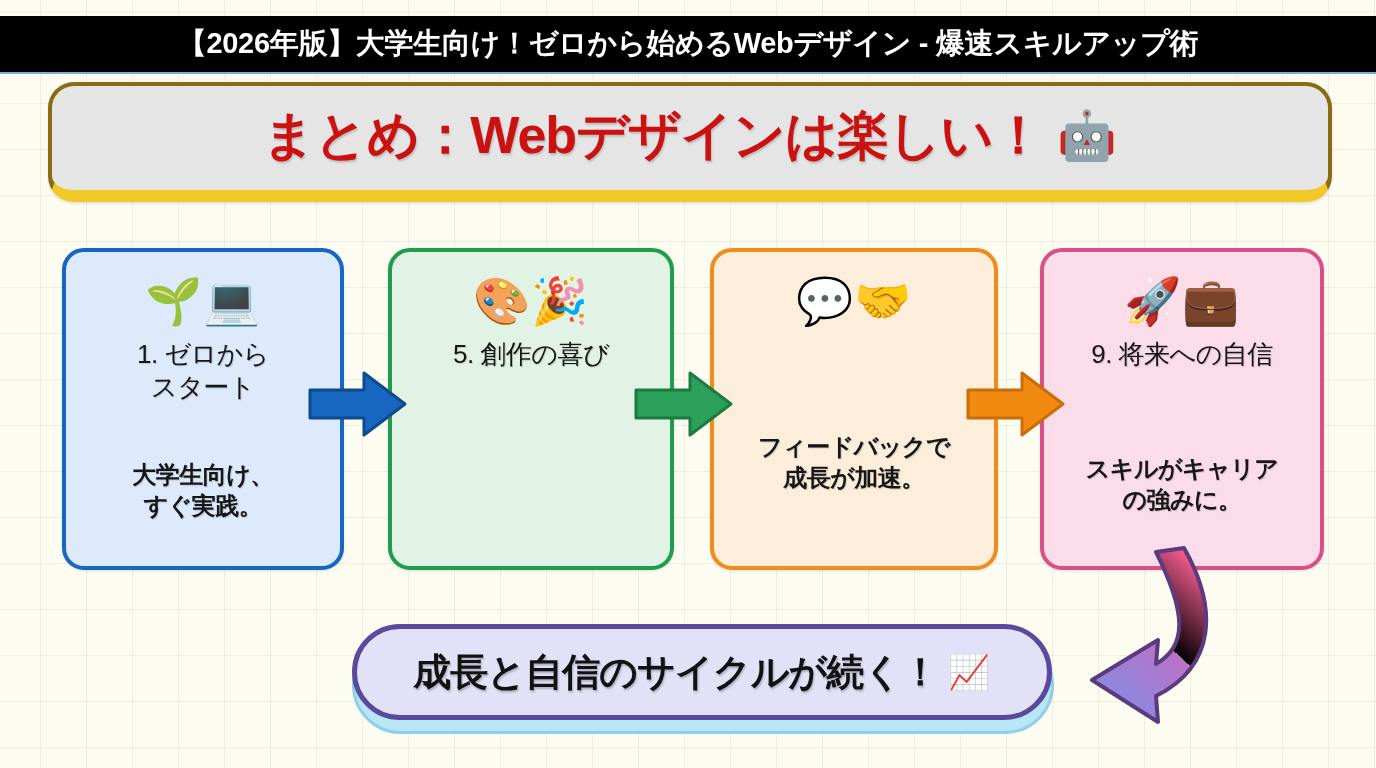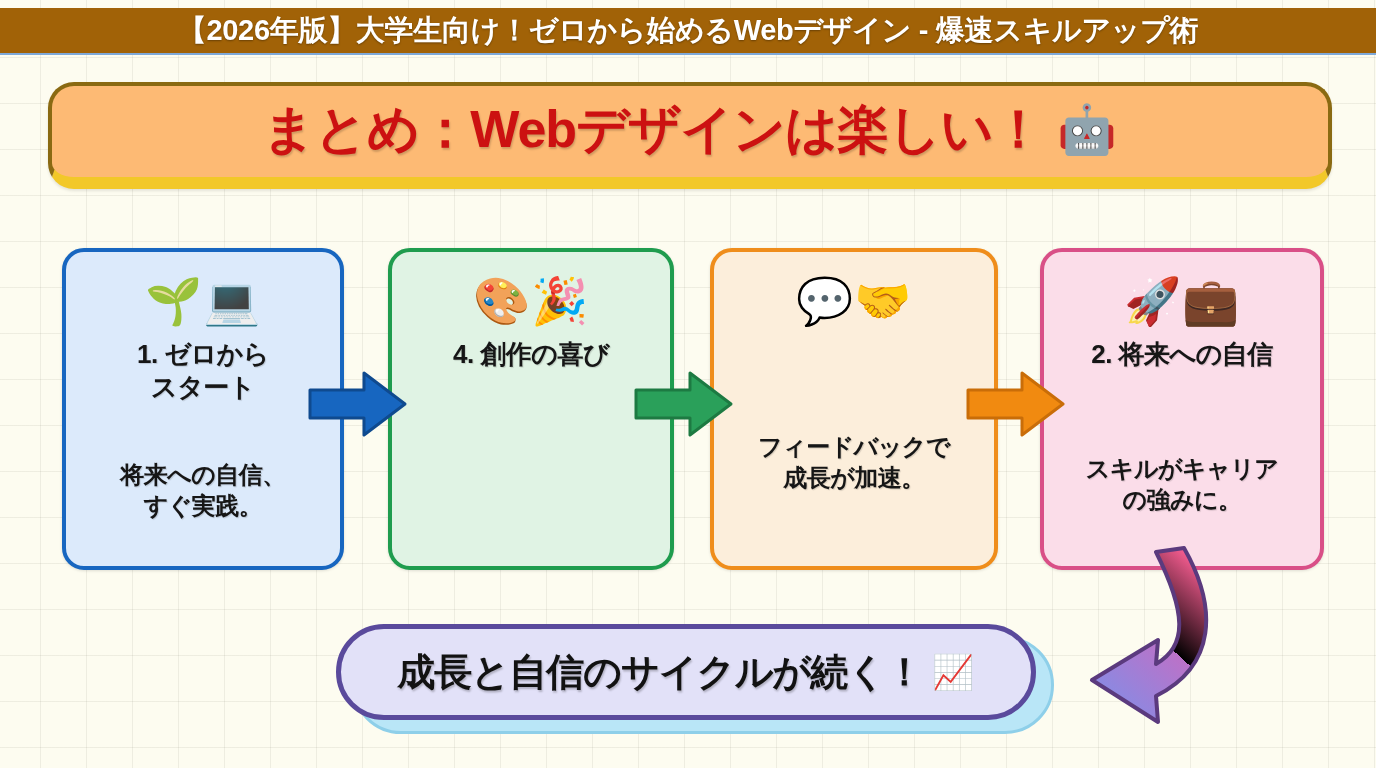--- a/index.html
+++ b/index.html
@@ -25,46 +25,46 @@
       linear-gradient(to bottom, rgba(140,140,120,0.13) 1px, transparent 1px);
     background-size:46px 46px;
     background-position:-6px 11px;
     pointer-events:none;
     z-index:0;
   }
 
   
   #header-bar {
     position:absolute;
-    left:0; top:8px;
+    left:0; top:16px;
     width:1376px;
-    height:47px;
-    background:#a16207;
+    height:58px;
+    background:#000000;
     border-bottom:2px solid #7fa9d9;
     display:flex;
     align-items:center;
     justify-content:center;
     z-index:5;
   }
   #header-title {
     color:#ffffff;
     font-size:29px;
     font-weight:bold;
     letter-spacing:-0.3px;
     white-space:nowrap;
     text-shadow:0 1px 2px rgba(0,0,0,0.35);
   }
 
   
   #title-banner {
     position:absolute;
     left:48px; top:82px;
     width:1284px;
-    height:107px;
-    background:#fdba74;
+    height:120px;
+    background:#e5e5e5;
     border-radius:26px;
     border:4px solid #8a6a12;
     border-bottom-width:12px;
     border-bottom-color:#f2c829;
     box-shadow:0 2px 3px rgba(0,0,0,0.10);
     display:flex;
     align-items:center;
     justify-content:center;
     z-index:3;
   }
@@ -110,21 +110,21 @@
     line-height:1;
     height:62px;
     display:flex;
     align-items:center;
     gap:10px;
     margin-bottom:6px;
   }
   .card-heading {
     color:#161616;
     font-size:26px;
-    font-weight:bold;
+    font-weight:normal;
     text-align:center;
     line-height:1.28;
     letter-spacing:-0.5px;
     white-space:pre-line;
     text-shadow:1px 1px 1px rgba(0,0,0,0.15);
   }
   .card-body {
     margin-top:auto;
     margin-bottom:48px;
     color:#161616;
@@ -159,21 +159,21 @@
     left:352px; top:636px;
     width:702px;
     height:98px;
     border-radius:49px;
     background:#b9e6f7;
     border:3px solid #8ecfe9;
     z-index:2;
   }
   #bottom-banner {
     position:absolute;
-    left:336px; top:624px;
+    left:352px; top:624px;
     width:700px;
     height:96px;
     border-radius:48px;
     background:#e2e1f8;
     border:5px solid #5a4a9c;
     display:flex;
     align-items:center;
     justify-content:center;
     gap:10px;
     z-index:4;
@@ -210,38 +210,38 @@
   <div id="title-banner-inner">
     <span id="title-banner-text">まとめ：Webデザインは楽しい！</span>
     <span id="title-banner-emoji">🤖</span>
   </div>
 </div>
 
 <div class="card" id="card-1">
   <div class="card-emojis">🌱💻</div>
   <div class="card-heading">1. ゼロから
 スタート</div>
-  <div class="card-body">将来への自信、
+  <div class="card-body">大学生向け、
 すぐ実践。</div>
 </div>
 
 <div class="card" id="card-2">
   <div class="card-emojis">🎨🎉</div>
-  <div class="card-heading">4. 創作の喜び</div>
+  <div class="card-heading">5. 創作の喜び</div>
 </div>
 
 <div class="card" id="card-3">
   <div class="card-emojis">💬🤝</div>
   <div class="card-body">フィードバックで
 成長が加速。</div>
 </div>
 
 <div class="card" id="card-4">
   <div class="card-emojis">🚀💼</div>
-  <div class="card-heading">2. 将来への自信</div>
+  <div class="card-heading">9. 将来への自信</div>
   <div class="card-body">スキルがキャリア
 の強みに。</div>
 </div>
 
 <svg class="connector-arrow" id="connector-1" viewBox="0 0 100 68">
   <path d="M2,20 L56,20 L56,3 L97,34 L56,65 L56,48 L2,48 Z" fill="#1766c0" stroke="#0f4a8f" stroke-width="3" stroke-linejoin="round"></path>
 </svg>
 
 <svg class="connector-arrow" id="connector-2" viewBox="0 0 100 68">
   <path d="M2,20 L56,20 L56,3 L97,34 L56,65 L56,48 L2,48 Z" fill="#2aa05a" stroke="#1d7a42" stroke-width="3" stroke-linejoin="round"></path>

